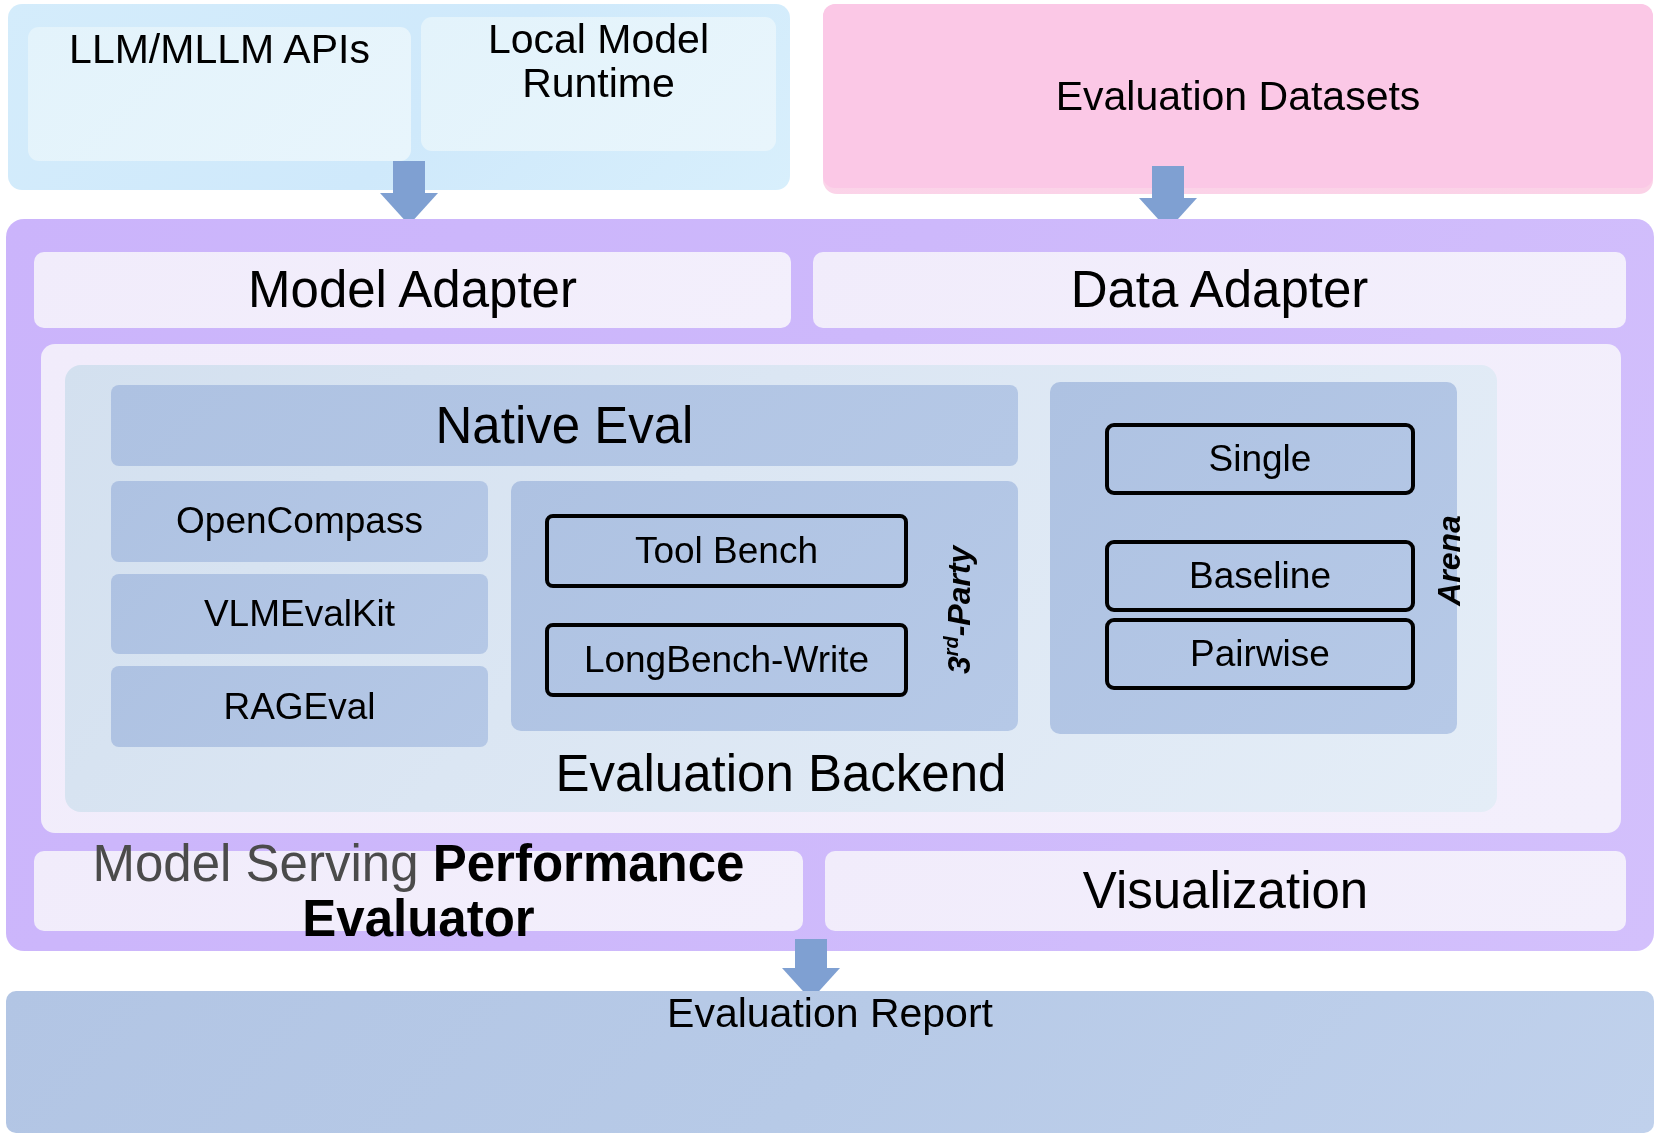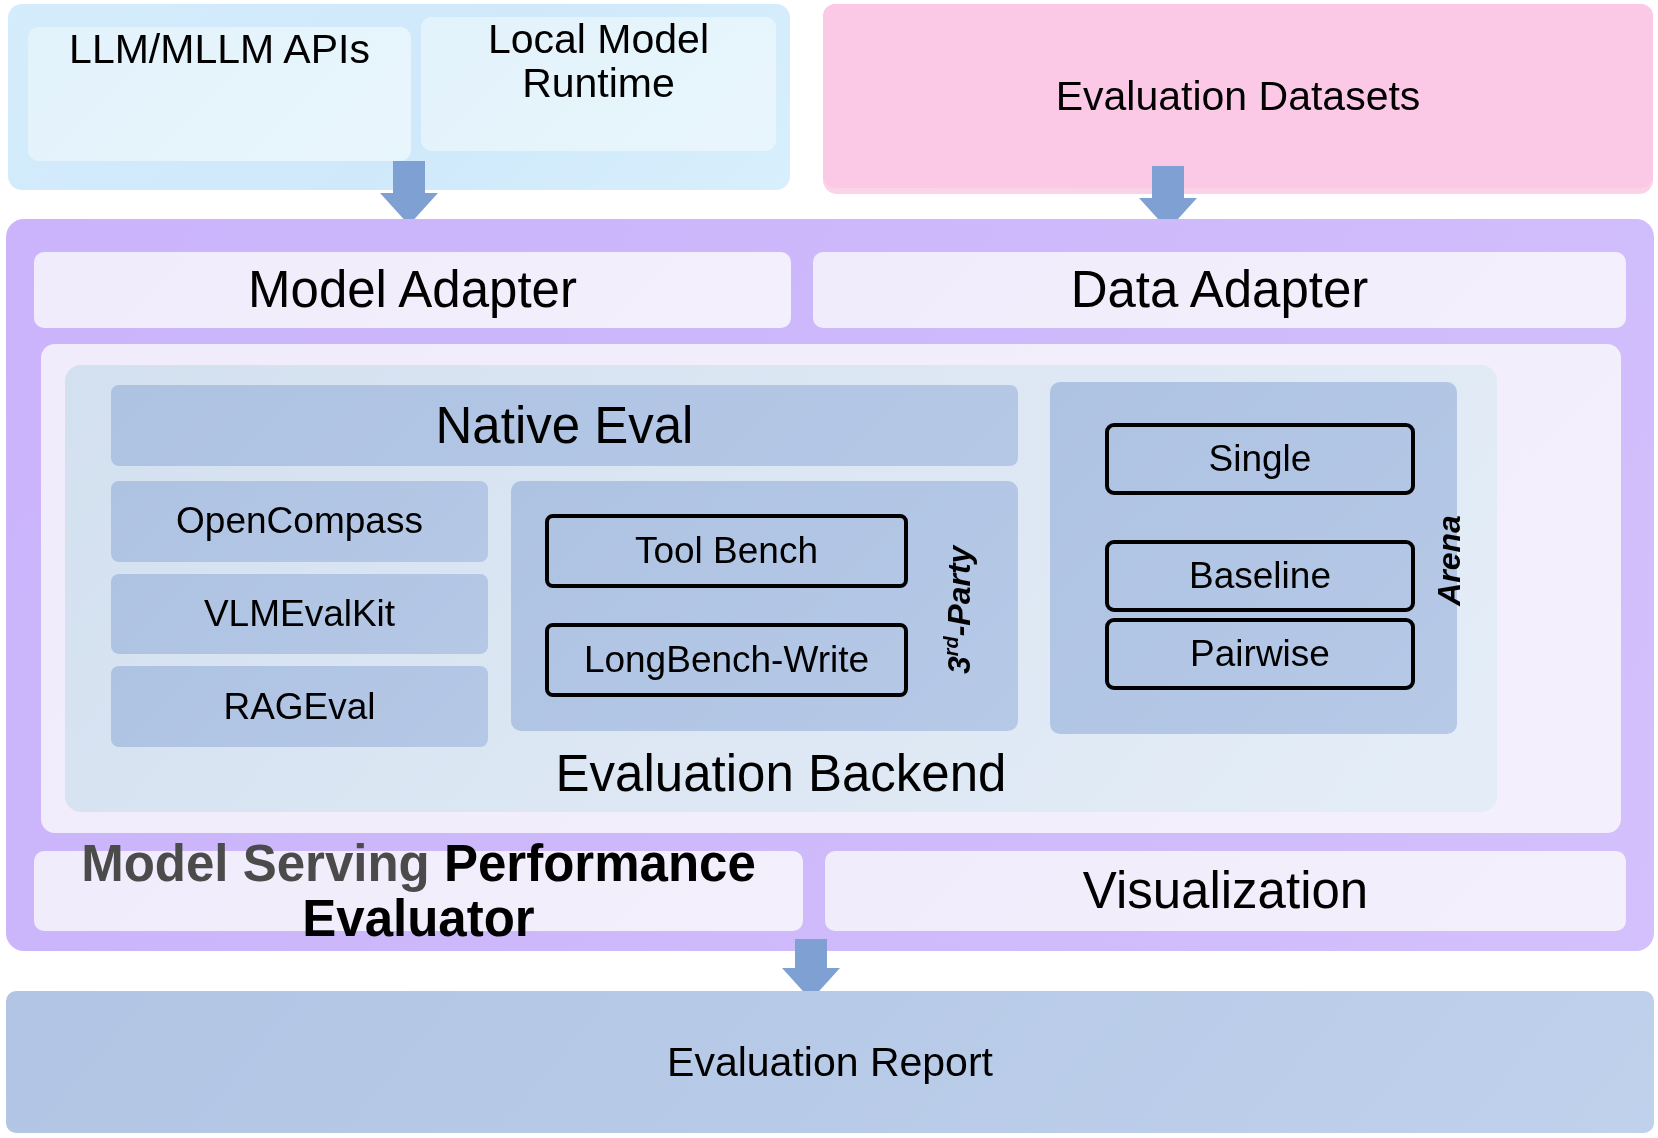--- a/index.html
+++ b/index.html
@@ -208,31 +208,31 @@
     display: flex; gap: 22px;
   }
   .bottom-box {
     background: linear-gradient(135deg, #f1ecfb 0%, #f3effc 100%);
     border-radius: 10px;
     display: flex; align-items: center; justify-content: center;
   }
   .bb-1 { width: 769px; }
   .bb-2 { width: 801px; }
 
-  .mixed-gray { color: #4b4b4b; font-weight: 700; }
+  .mixed-gray { color: #4b4b4b; font-weight: 400; }
   .mixed-black { color: #000000; font-weight: 700; }
 
   
   .report-bar {
     position: absolute;
     left: 6px; top: 991px;
     width: 1648px; height: 142px;
     background: linear-gradient(130deg, #b2c5e4 0%, #b7cae7 50%, #c0d1ec 100%);
     border-radius: 10px;
-    display: flex; align-items: center; justify-content: center;
+    display: flex; justify-content: center;
   }
 
   
   .fs-xl   { font-size: 41px; }
   .fs-lg   { font-size: 51px; }
   .fs-md   { font-size: 37px; }
   .fs-vert { font-size: 32px; }
 </style>
 </head>
 <body>

